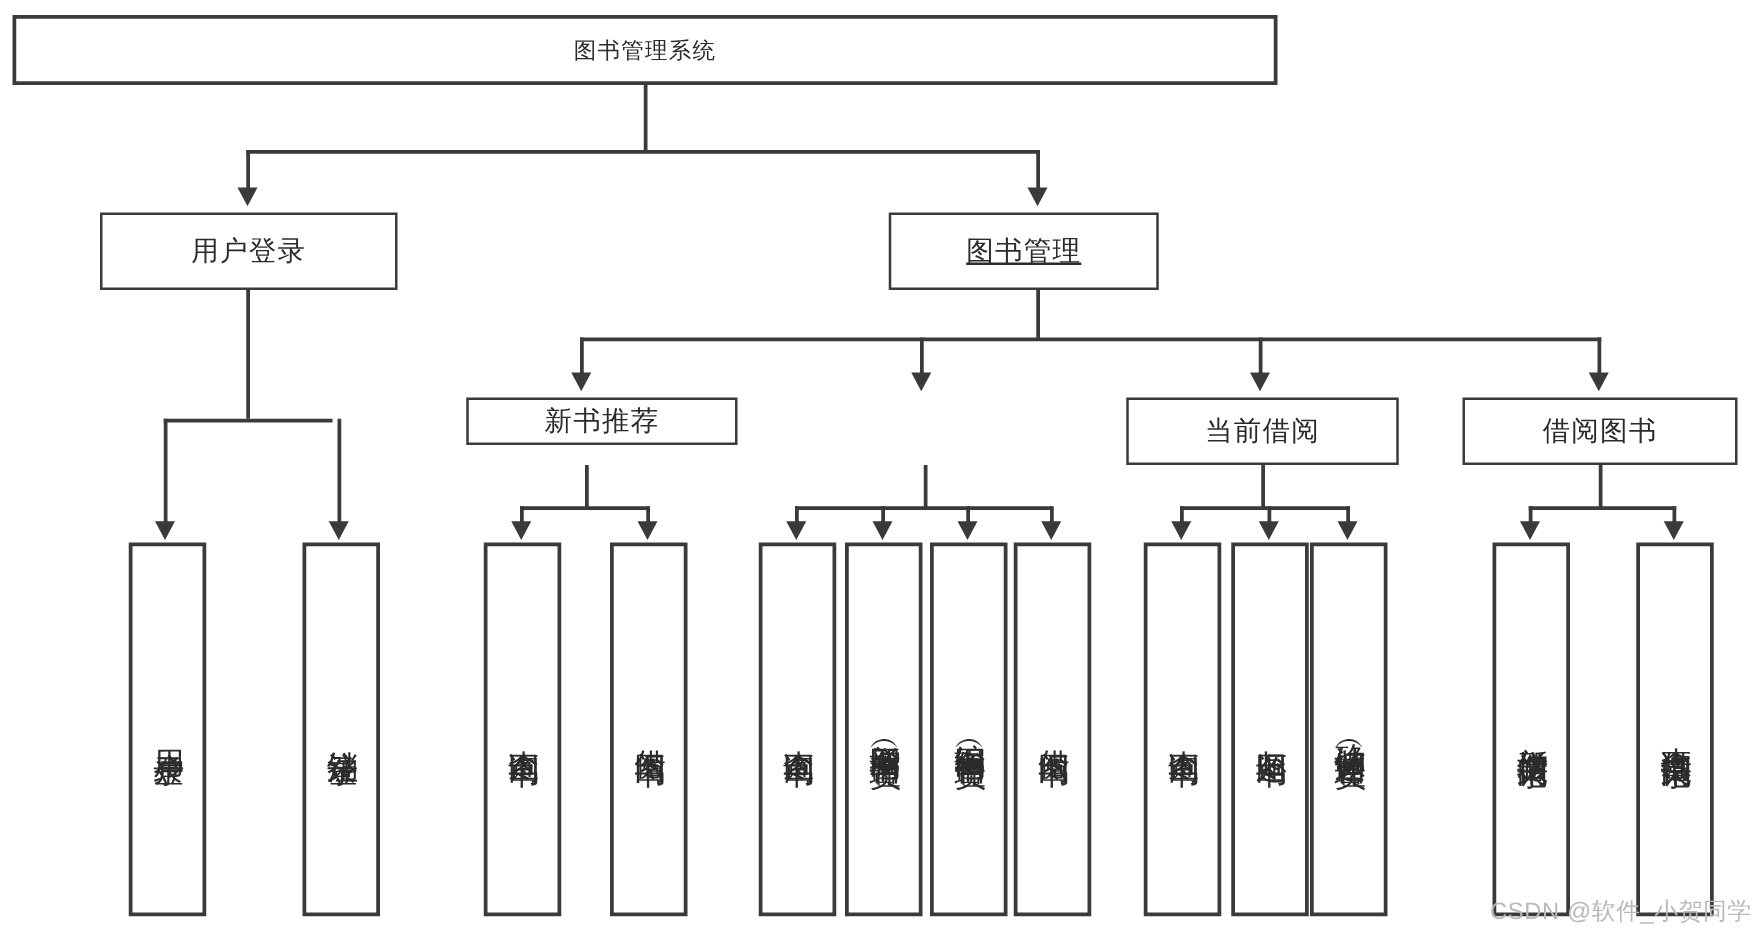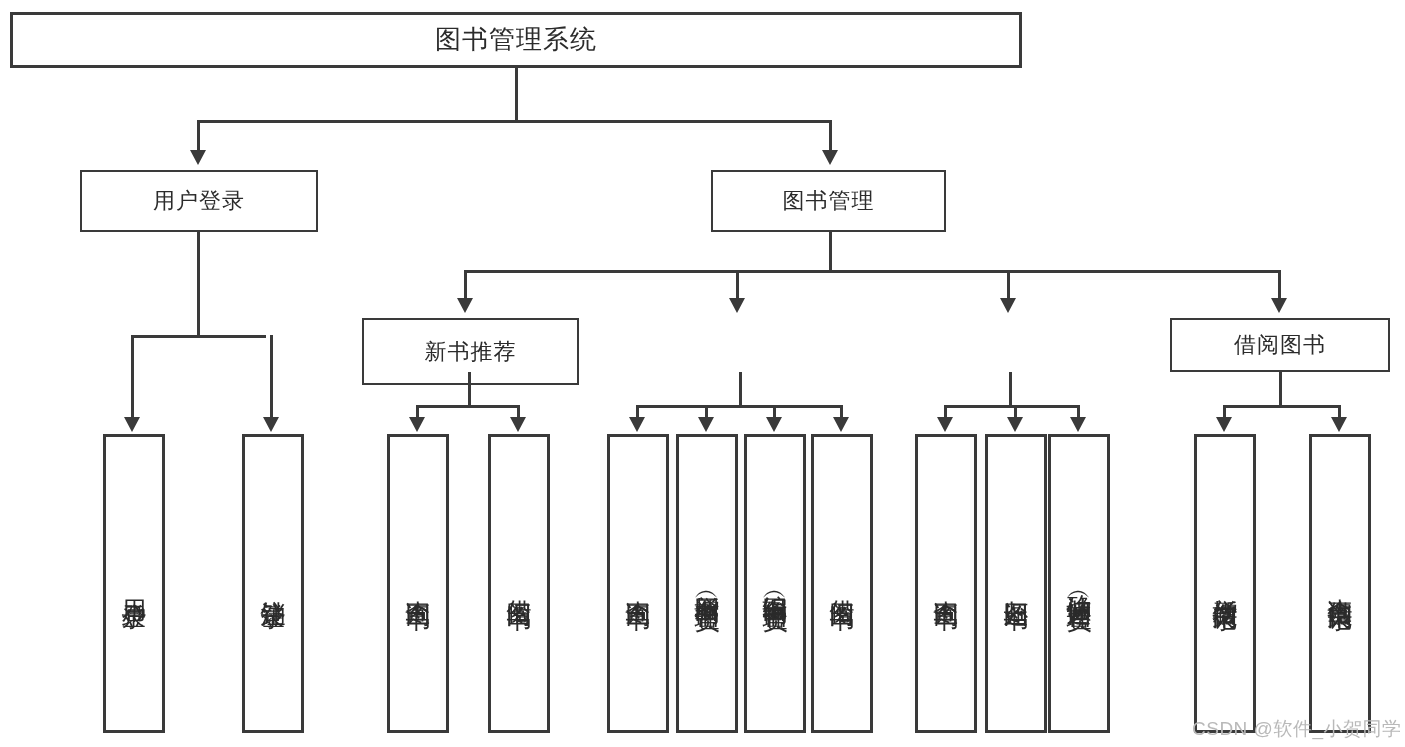--- a/index.html
+++ b/index.html
@@ -34,21 +34,21 @@
     text-align:center;
     line-height:1.15;
     white-space:nowrap;
   }
   
   .h-node .lbl{
     font-size:22px;
     letter-spacing:1px;
   }
   .root .lbl{
-    font-size:26px;
+    font-size:18px;
     letter-spacing:1px;
   }
   
   .v-node{
     border-width:3px;
   }
   .v-node .lbl{
     writing-mode:vertical-rl;
     text-orientation:upright;
     font-size:25px;
@@ -99,21 +99,21 @@
 
   <div class="ln vline" style="left:197px; top:120px; width:3px; height:32px;"></div>
   <div class="arrow" style="left:190px; top:150px;"></div>
   <div class="ln vline" style="left:829px; top:120px; width:3px; height:32px;"></div>
   <div class="arrow" style="left:822px; top:150px;"></div>
 
   <div class="node h-node" style="left:80px; top:170px; width:238px; height:62px;">
     <span class="lbl">用户登录</span>
   </div>
 
-  <div class="node h-node" style="left:711px; top:170px; width:235px; height:62px;">
+  <div class="node h-node" style="left:711px; top:170px; width:216px; height:62px;text-decoration:underline;">
     <span class="lbl">图书管理</span>
   </div>
 
   <div class="ln vline" style="left:197px; top:232px; width:3px; height:103px;"></div>
   <div class="ln hline" style="left:131px; top:335px; width:135px; height:3px;"></div>
   <div class="ln vline" style="left:131px; top:335px; width:3px; height:84px;"></div>
   <div class="arrow" style="left:124px; top:417px;"></div>
   <div class="ln vline" style="left:270px; top:335px; width:3px; height:84px;"></div>
   <div class="arrow" style="left:263px; top:417px;"></div>
 
@@ -125,22 +125,25 @@
 
   <div class="ln vline" style="left:736px; top:270px; width:3px; height:30px;"></div>
   <div class="arrow" style="left:729px; top:298px;"></div>
 
   <div class="ln vline" style="left:1007px; top:270px; width:3px; height:30px;"></div>
   <div class="arrow" style="left:1000px; top:298px;"></div>
 
   <div class="ln vline" style="left:1278px; top:270px; width:3px; height:30px;"></div>
   <div class="arrow" style="left:1271px; top:298px;"></div>
 
-  <div class="node h-node" style="left:362px; top:318px; width:217px; height:67px;">
+  <div class="node h-node" style="left:373px; top:318px; width:217px; height:38px;">
     <span class="lbl">新书推荐</span>
+  </div>
+  <div class="node h-node" style="left:901px; top:318px; width:218px; height:54px;">
+    <span class="lbl">当前借阅</span>
   </div>
   <div class="node h-node" style="left:1170px; top:318px; width:220px; height:54px;">
     <span class="lbl">借阅图书</span>
   </div>
 
   <div class="ln vline" style="left:468px; top:372px; width:3px; height:35px;"></div>
   <div class="ln hline" style="left:416px; top:405px; width:104px; height:3px;"></div>
   <div class="ln vline" style="left:416px; top:405px; width:3px; height:14px;"></div>
   <div class="arrow" style="left:409px; top:417px;"></div>
   <div class="ln vline" style="left:517px; top:405px; width:3px; height:14px;"></div>

